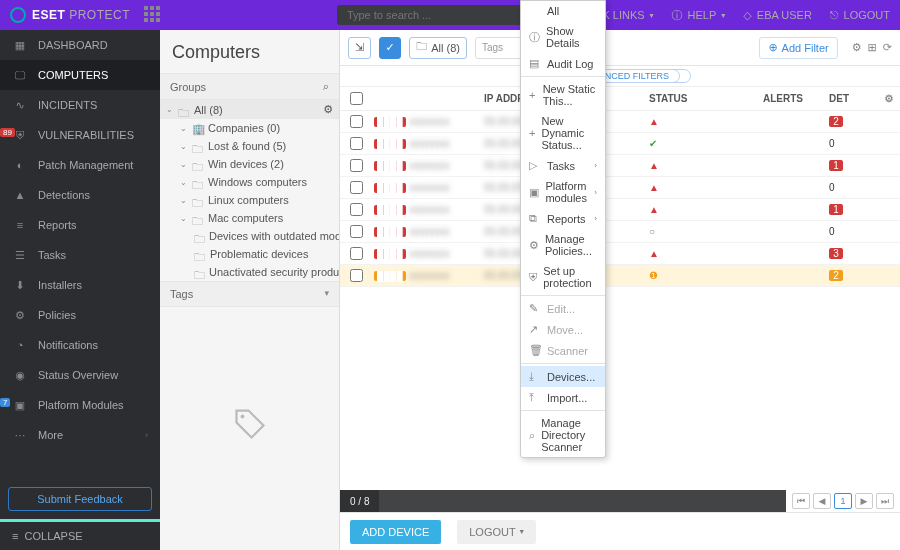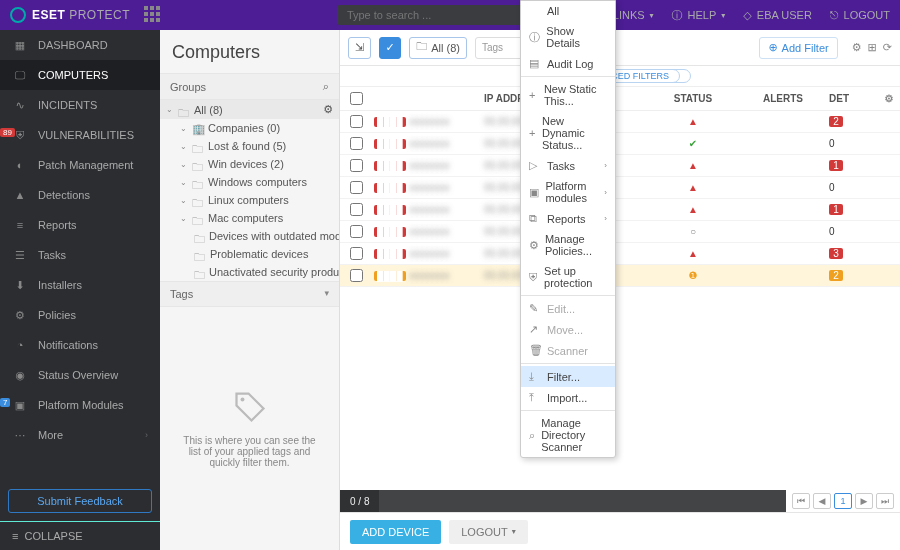--- a/index.html
+++ b/index.html
@@ -1,37 +1,37 @@
 <!DOCTYPE html>
 <html><head>
 <meta charset="utf-8">
 <style>
 html,body{margin:0;padding:0;font-family:Arial,Helvetica,sans-serif;font-size:11px;color:#333;background:#fff;width:900px;height:550px;overflow:hidden}
 *{box-sizing:border-box}
-.topbar{height:30px;background:#4c1d95;color:#bbb;display:flex;align-items:center;padding:0 10px;font-size:11px}
+.topbar{height:30px;background:#6d28d9;color:#bbb;display:flex;align-items:center;padding:0 10px;font-size:11px}
 .brand{color:#aaa;font-size:12px;letter-spacing:.5px;display:flex;align-items:center;gap:6px}
 .brand b{color:#fff;font-weight:600}
 .topbar .spacer{flex:1}
 .topbar .search{background:#3a3c40;border-radius:3px;padding:2px 8px;display:flex;align-items:center;gap:6px;width:220px;height:20px}
 .topbar .search input{background:transparent;border:0;color:#ccc;font-size:11px;width:100%;outline:none}
 .topbar .tbtn{margin-left:18px;display:flex;align-items:center;gap:5px;cursor:pointer;color:#aaa}
 .apps{width:18px;height:18px;display:grid;grid-template-columns:repeat(3,4px);grid-template-rows:repeat(3,4px);gap:2px;margin-left:14px;cursor:pointer}
 .apps span{background:#888}
 svg{display:block}
 
 .shell{display:flex;height:520px}
 .nav{width:160px;background:#2b2d30;color:#aaa;display:flex;flex-direction:column;font-size:11px}
 .nav .item{display:flex;align-items:center;gap:10px;padding:7px 12px;cursor:pointer;position:relative}
 .nav .item.active{background:#1e1f22;color:#fff}
 .nav .item .ico{width:16px;height:16px;color:#888;display:flex;align-items:center;justify-content:center}
 .nav .item .chev{margin-left:auto;font-size:9px;color:#666}
 .nav .item .badge{position:absolute;left:0;top:8px;background:#d23a3a;color:#fff;font-size:8px;padding:0 3px;border-radius:2px}
 .nav .spacer{flex:1}
 .nav .feedback{margin:8px;border:1px solid #2f79c4;border-radius:3px;padding:5px 8px;color:#5aa7f0;text-align:center;cursor:pointer}
-.nav .collapse{padding:8px 12px;border-top:1px solid #5eead4;cursor:pointer}
+.nav .collapse{padding:8px 12px;border-top:3px solid #5eead4;cursor:pointer}
 
 .panel{width:180px;background:#f5f5f5;border-right:1px solid #ddd;display:flex;flex-direction:column}
 .panel h1{font-size:18px;font-weight:400;color:#444;margin:12px 12px 10px}
 .panel .section{padding:6px 10px;color:#666;display:flex;align-items:center;justify-content:space-between;border-bottom:1px solid #e6e6e6;border-top:1px solid #e6e6e6;background:#efefef}
 .tree{font-size:11px;color:#555;overflow-y:auto}
 .tree .tn{display:flex;align-items:center;gap:4px;padding:3px 6px;cursor:pointer;white-space:nowrap;overflow:hidden}
 .tree .tn.sel{background:#e9e9e9}
 .tree .caret{width:8px;font-size:8px;color:#888}
 .tree .fold{width:12px;height:10px;color:#999}
 .tags-title{padding:6px 10px;color:#666;border-top:1px solid #e6e6e6;border-bottom:1px solid #e6e6e6;background:#efefef;display:flex;justify-content:space-between}
@@ -48,21 +48,21 @@
 .tbicons{display:flex;gap:6px;color:#888;margin-left:6px}
 .advf{display:flex;justify-content:center;border-bottom:1px solid #eee;padding:3px}
 .advf span{border:1px solid #b8d4f0;color:#3a8dde;border-radius:10px;font-size:9px;padding:1px 10px;cursor:pointer}
 
 .thead{display:flex;align-items:center;height:24px;border-bottom:1px solid #eee;color:#555;font-size:10px;font-weight:600}
 .thead .col,.row .col{padding:0 6px}
 .c-cb{width:28px;text-align:center}
 .c-name{width:110px}
 .c-ip{width:85px}
 .c-tags{width:80px}
-.c-status{width:100px;text-align:center}
+.c-status{width:100px;text-align:left}
 .c-alerts{width:80px;text-align:center}
 .c-det{flex:1;text-align:left}
 .gear{width:22px;text-align:center;color:#888}
 
 .rows{overflow:auto;flex:1}
 .row{display:flex;align-items:center;height:22px;border-bottom:1px solid #f2f2f2;font-size:10px}
 .row.sel{background:#fff5db}
 .blurred{color:transparent;text-shadow:0 0 5px rgba(120,120,120,.7);user-select:none}
 .namecell{display:flex;align-items:center;gap:4px}
 .redtag{background:#d23a3a;color:#fff;border-radius:2px;padding:0 3px;font-size:9px}
@@ -72,25 +72,25 @@
 .st-circle{color:#888}
 .badge-red{background:#d23a3a;color:#fff;border-radius:2px;display:inline-block;min-width:14px;text-align:center;font-size:10px;padding:0 2px}
 .badge-orange{background:#f0a020;color:#fff;border-radius:2px;display:inline-block;min-width:14px;text-align:center;font-size:10px;padding:0 2px}
 
 .pager{height:22px;background:#424446;color:#eee;display:flex;align-items:center;font-size:10px}
 .pager .count{background:#2f3133;height:100%;display:flex;align-items:center;padding:0 10px}
 .pager .pgbtns{margin-left:auto;background:#fff;height:100%;display:flex;align-items:center;gap:3px;padding:0 6px}
 .pgbtn{width:18px;height:16px;border:1px solid #ccc;border-radius:2px;color:#888;display:flex;align-items:center;justify-content:center;font-size:9px;cursor:pointer;background:#fff}
 .pgbtn.cur{border-color:#3a8dde;color:#3a8dde}
 
-.footer{height:38px;border-top:1px solid #e5e5e5;display:flex;align-items:center;padding:0 10px;gap:8px}
+.footer{height:38px;border-top:1px solid #e5e5e5;display:flex;align-items:center;padding:0 10px;gap:16px}
 .btn-primary{background:#38b0e4;color:#fff;border:0;height:24px;padding:0 12px;border-radius:2px;font-size:11px;cursor:pointer}
 .btn-ghost{background:#efefef;color:#777;border:0;height:24px;padding:0 12px;border-radius:2px;font-size:11px;cursor:pointer;display:flex;align-items:center;gap:4px}
 
-.ctxmenu{position:absolute;left:180px;top:-30px;width:96px;background:#fff;border:1px solid #ccc;border-radius:0 0 3px 3px;box-shadow:2px 2px 6px rgba(0,0,0,.2);font-size:11px;color:#444;z-index:50}
+.ctxmenu{position:absolute;left:180px;top:-30px;width:86px;background:#fff;border:1px solid #ccc;border-radius:0 0 3px 3px;box-shadow:2px 2px 6px rgba(0,0,0,.2);font-size:11px;color:#444;z-index:50}
 .ctxmenu .mi{padding:4px 8px;display:flex;align-items:center;gap:6px;cursor:pointer}
 .ctxmenu .mi.dis{color:#aaa;cursor:default}
 .ctxmenu .mi.hl{background:#d9ecff}
 .ctxmenu .sep{height:1px;background:#e2e2e2;margin:2px 0}
 .ctxmenu .mi .sub{margin-left:auto;font-size:8px;color:#888}
 .mico{width:12px;color:#888;font-size:11px}
 
 .small-cog{cursor:pointer}
 </style>
 </head>
@@ -262,21 +262,20 @@
     </div>
     <div class="tags-title">
         <span>Tags</span>
         <span style="font-size:9px;color:#888">▾</span>
       </div>
     <div class="tags-body">
       <svg viewBox="0 0 24 24">
           <path fill="none" stroke="currentColor" stroke-width="1.5" d="M3 3h8l10 10-8 8L3 11z"></path>
           <circle cx="7" cy="7" r="1.3" fill="currentColor"></circle>
         </svg>
-      <span>This is where you can see the list of your applied tags and quickly filter them.</span>
     </div>
   </div>
 
   <div class="main">
     <div class="toolbar">
       <div class="chip blue">
           <span>⇲</span>
         </div>
       <div class="chip check">✓</div>
       <div class="chip blue">
@@ -508,21 +507,21 @@
           <span class="mico">↗</span>
           <span>Move...</span>
         </div>
       <div class="mi dis">
           <span class="mico">🗑</span>
           <span>Scanner</span>
         </div>
       <div class="sep"></div>
       <div class="mi hl">
           <span class="mico">⤓</span>
-          <span>Filter...</span>
+          <span>Devices...</span>
         </div>
       <div class="mi">
           <span class="mico">⤒</span>
           <span>Import...</span>
         </div>
       <div class="sep"></div>
       <div class="mi">
           <span class="mico">⌕</span>
           <span>Manage Directory Scanner</span>
         </div>

